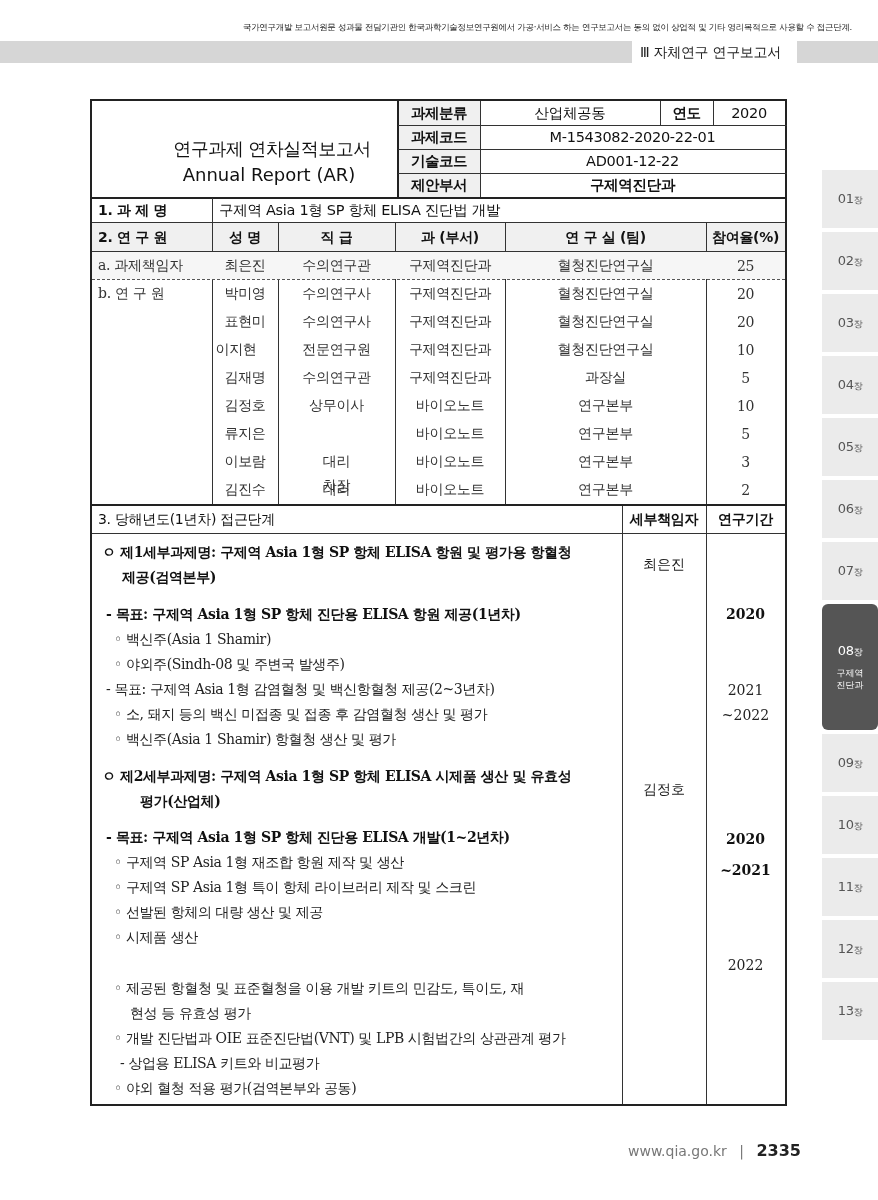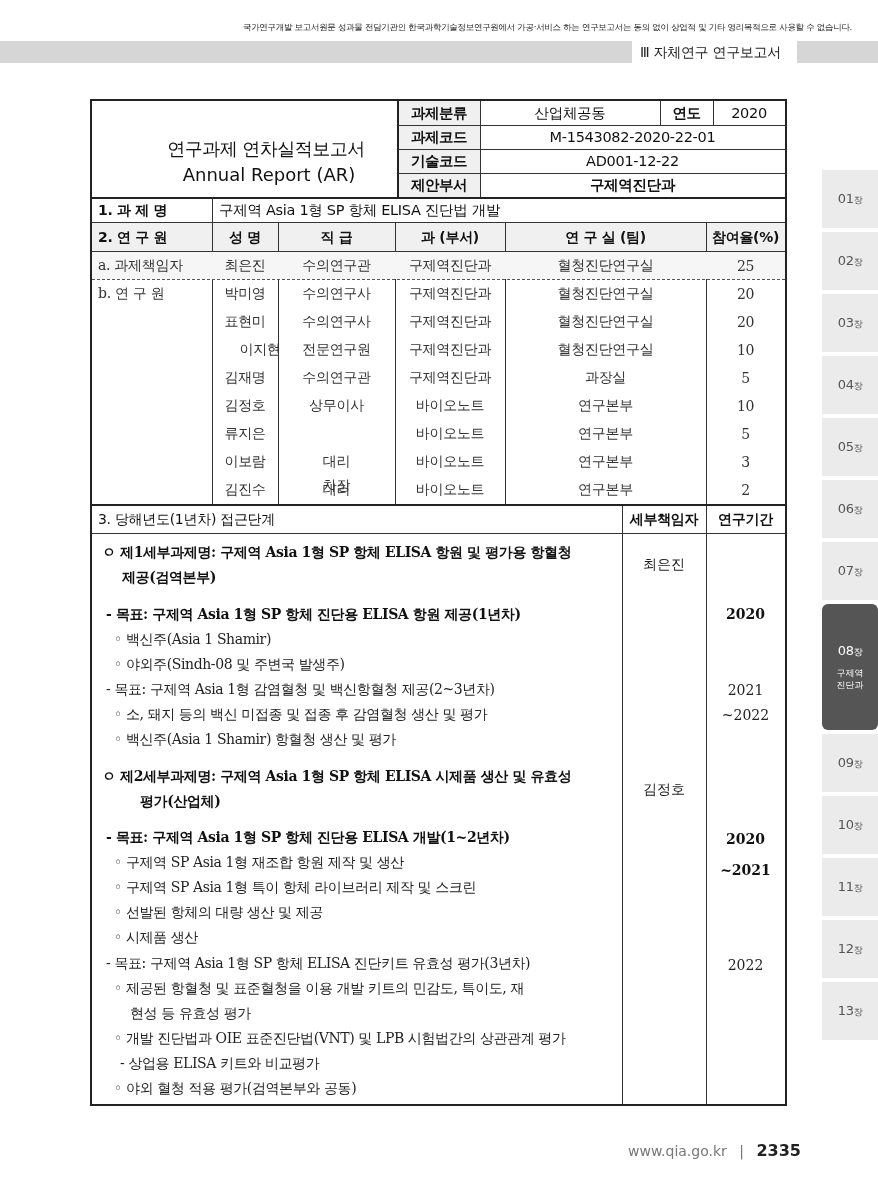--- a/index.html
+++ b/index.html
@@ -46,28 +46,28 @@
   .tab.active { background: #555555; color: #ffffff; height: 126px; }
   .tab .sub { font-size: 9px; line-height: 12px; text-align: center; margin-top: 8px; }
 
   .footer { position: absolute; top: 1141px; left: 628px; white-space: nowrap; font-size: 14px; color: #777; }
   .footer .sep { margin: 0 8px; color: #777; }
   .footer .pg { font-weight: bold; color: #222; font-size: 16px; }
 </style>
 </head>
 <body>
 
-<div class="notice">국가연구개발 보고서원문 성과물 전담기관인 한국과학기술정보연구원에서 가공·서비스 하는 연구보고서는 동의 없이 상업적 및 기타 영리목적으로 사용할 수 없습니다.</div>
+<div class="notice">국가연구개발 보고서원문 성과물 전담기관인 한국과학기술정보연구원에서 가공·서비스 하는 연구보고서는 동의 없이 상업적 및 기타 영리목적으로 사용할 수 접근단계.</div>
 <div class="hdr-bar-left"></div>
 <div class="hdr-bar-right"></div>
 <div class="hdr-title">Ⅲ 자체연구 연구보고서</div>
 
 <div class="tbl">
 
-  <div class="cell ttl2 sans" style="left:12px;top:36px;width:324px;height:24px;">연구과제 연차실적보고서</div>
+  <div class="cell ttl2 sans" style="left:18px;top:36px;width:324px;height:24px;">연구과제 연차실적보고서</div>
   <div class="cell ttl3 sans" style="left:0;top:61px;width:306px;height:24px;">Annual Report (AR)</div>
 
   <div class="shade" style="left:306px;top:0;width:82px;height:96px;"></div>
   <div class="vline thick" style="left:305px;top:0;height:96px;"></div>
   <div class="vline" style="left:388px;top:0;height:96px;"></div>
   <div class="hline" style="left:306px;top:24px;width:389px;"></div>
   <div class="hline" style="left:306px;top:48px;width:389px;"></div>
   <div class="hline" style="left:306px;top:72px;width:389px;"></div>
   <div class="vline" style="left:568px;top:0;height:24px;"></div>
   <div class="vline" style="left:621px;top:0;height:24px;"></div>
@@ -128,21 +128,21 @@
     <div class="cell data serif" style="left:614px;top:179px;width:79px;height:28px;">20</div>
   </div>
   <div>
     <div class="cell data serif" style="left:120px;top:207px;width:66px;height:28px;">표현미</div>
     <div class="cell data serif" style="left:186px;top:207px;width:117px;height:28px;">수의연구사</div>
     <div class="cell data serif" style="left:303px;top:207px;width:110px;height:28px;">구제역진단과</div>
     <div class="cell data serif" style="left:413px;top:207px;width:201px;height:28px;">혈청진단연구실</div>
     <div class="cell data serif" style="left:614px;top:207px;width:79px;height:28px;">20</div>
   </div>
   <div>
-    <div class="cell data serif" style="left:132px;top:235px;width:66px;height:28px;padding-left:6px;">이지현</div>
+    <div class="cell data serif" style="left:108px;top:235px;width:66px;height:28px;padding-left:6px;">이지현</div>
     <div class="cell data serif" style="left:186px;top:235px;width:117px;height:28px;">전문연구원</div>
     <div class="cell data serif" style="left:303px;top:235px;width:110px;height:28px;">구제역진단과</div>
     <div class="cell data serif" style="left:413px;top:235px;width:201px;height:28px;">혈청진단연구실</div>
     <div class="cell data serif" style="left:614px;top:235px;width:79px;height:28px;">10</div>
   </div>
   <div>
     <div class="cell data serif" style="left:120px;top:263px;width:66px;height:28px;">김재명</div>
     <div class="cell data serif" style="left:186px;top:263px;width:117px;height:28px;">수의연구관</div>
     <div class="cell data serif" style="left:303px;top:263px;width:110px;height:28px;">구제역진단과</div>
     <div class="cell data serif" style="left:413px;top:263px;width:201px;height:28px;">과장실</div>
@@ -194,21 +194,20 @@
     <div class="line" style="left:14px;top:147px;">- 목표: 구제역 Asia 1형 감염혈청 및 백신항혈청 제공(2~3년차)</div>
     <div class="line" style="left:22px;top:172px;">◦ 소, 돼지 등의 백신 미접종 및 접종 후 감염혈청 생산 및 평가</div>
     <div class="line" style="left:22px;top:197px;">◦ 백신주(Asia 1 Shamir) 항혈청 생산 및 평가</div>
     <div class="line b" style="left:10px;top:234px;">ㅇ  제2세부과제명: 구제역 Asia 1형 SP 항체 ELISA 시제품 생산 및 유효성</div>
     <div class="line b" style="left:48px;top:259px;">평가(산업체)</div>
     <div class="line b" style="left:14px;top:295px;">- 목표: 구제역 Asia 1형 SP 항체 진단용 ELISA 개발(1~2년차)</div>
     <div class="line" style="left:22px;top:320px;">◦ 구제역 SP Asia 1형 재조합 항원 제작 및 생산</div>
     <div class="line" style="left:22px;top:345px;">◦ 구제역 SP Asia 1형 특이 항체 라이브러리 제작 및 스크린</div>
     <div class="line" style="left:22px;top:370px;">◦ 선발된 항체의 대량 생산 및 제공</div>
     <div class="line" style="left:22px;top:395px;">◦ 시제품 생산</div>
-    <div class="line" style="left:14px;top:421px;">- 목표: 구제역 Asia 1형 SP 항체 ELISA 진단키트 유효성 평가(3년차)</div>
     <div class="line" style="left:22px;top:446px;">◦ 제공된 항혈청 및 표준혈청을 이용 개발 키트의 민감도, 특이도, 재</div>
     <div class="line" style="left:38px;top:471px;">현성 등 유효성 평가</div>
     <div class="line" style="left:22px;top:496px;">◦ 개발 진단법과 OIE 표준진단법(VNT) 및 LPB 시험법간의 상관관계 평가</div>
     <div class="line" style="left:28px;top:521px;">- 상업용 ELISA 키트와 비교평가</div>
     <div class="line" style="left:22px;top:546px;">◦ 야외 혈청 적용 평가(검역본부와 공동)</div>
   </div>
 
   <div class="side" style="left:530px;top:455px;width:84px;">최은진</div>
   <div class="side" style="left:530px;top:680px;width:84px;">김정호</div>
 

